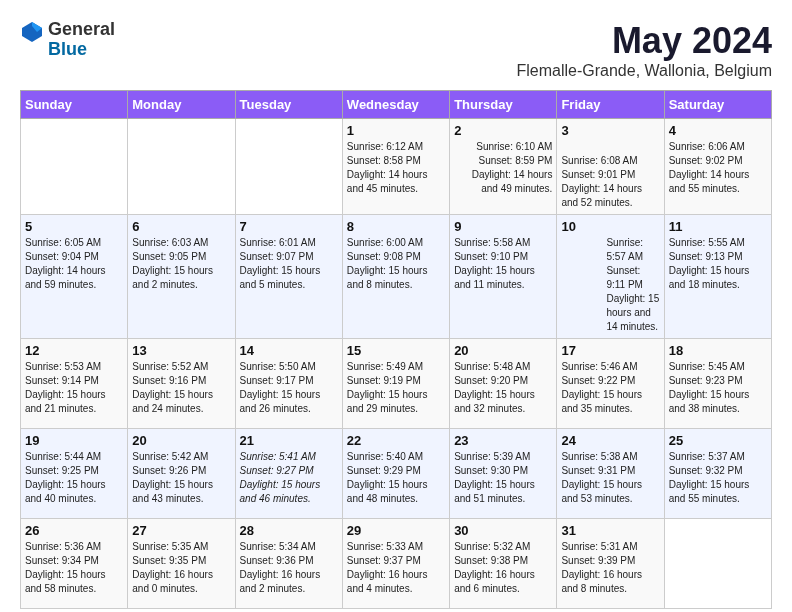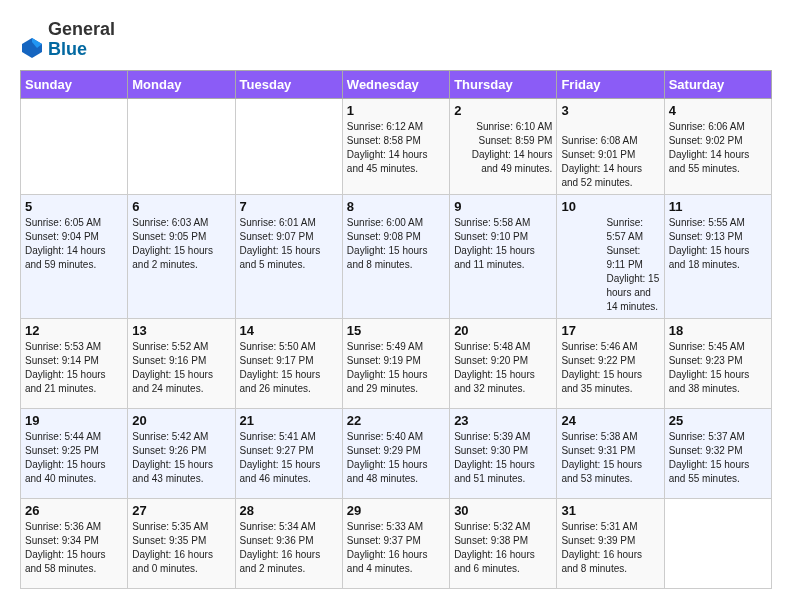--- a/index.html
+++ b/index.html
@@ -11,21 +11,21 @@
       padding: 20px;
     }
     .header-area {
       display: flex;
       justify-content: space-between;
       align-items: flex-start;
       margin-bottom: 10px;
     }
     .logo {
       display: flex;
-      align-items: flex-end;
+      align-items: flex-start;
     }
     .logo-text {
       display: flex;
       flex-direction: column;
       font-size: 18px;
       font-weight: bold;
       line-height: 1.1;
     }
     .logo-general { color: #333; }
     .logo-blue { color: #0369a1; }
@@ -96,20 +96,24 @@
   <div class="logo">
     <svg class="logo-icon" viewBox="0 0 24 24">
       <polygon points="12,2 22,8 22,16 12,22 2,16 2,8" fill="#1565c0"></polygon>
       <polygon points="12,2 22,8 17,12 12,6" fill="#2196f3"></polygon>
     </svg>
     <div class="logo-text">
       <span class="logo-general">General</span>
       <span class="logo-blue">Blue</span>
     </div>
   </div>
+  <div class="title-area">
+    <div class="month-year">May 2024</div>
+    <div class="location">Flemalle-Grande, Wallonia, Belgium</div>
+  </div>
 </div>
 
 <table class="calendar">
   <thead>
     <tr>
     <th>Sunday</th>
         <th>Monday</th>
         <th>Tuesday</th>
         <th>Wednesday</th>
         <th>Thursday</th>
@@ -243,21 +247,21 @@
 Daylight: 15 hours and 40 minutes.</div>
         </td>
         <td>
           <div class="day-num">20</div>
           <div class="day-info" style="white-space: pre-line;">Sunrise: 5:42 AM
 Sunset: 9:26 PM
 Daylight: 15 hours and 43 minutes.</div>
         </td>
         <td>
           <div class="day-num">21</div>
-          <div class="day-info" style="white-space: pre-line;">Sunrise: 5:41 AM
+          <div class="day-info" style="white-space: pre-line; font-style: italic;">Sunrise: 5:41 AM
 Sunset: 9:27 PM
 Daylight: 15 hours and 46 minutes.</div>
         </td>
         <td>
           <div class="day-num">22</div>
           <div class="day-info" style="white-space: pre-line;">Sunrise: 5:40 AM
 Sunset: 9:29 PM
 Daylight: 15 hours and 48 minutes.</div>
         </td>
         <td>

